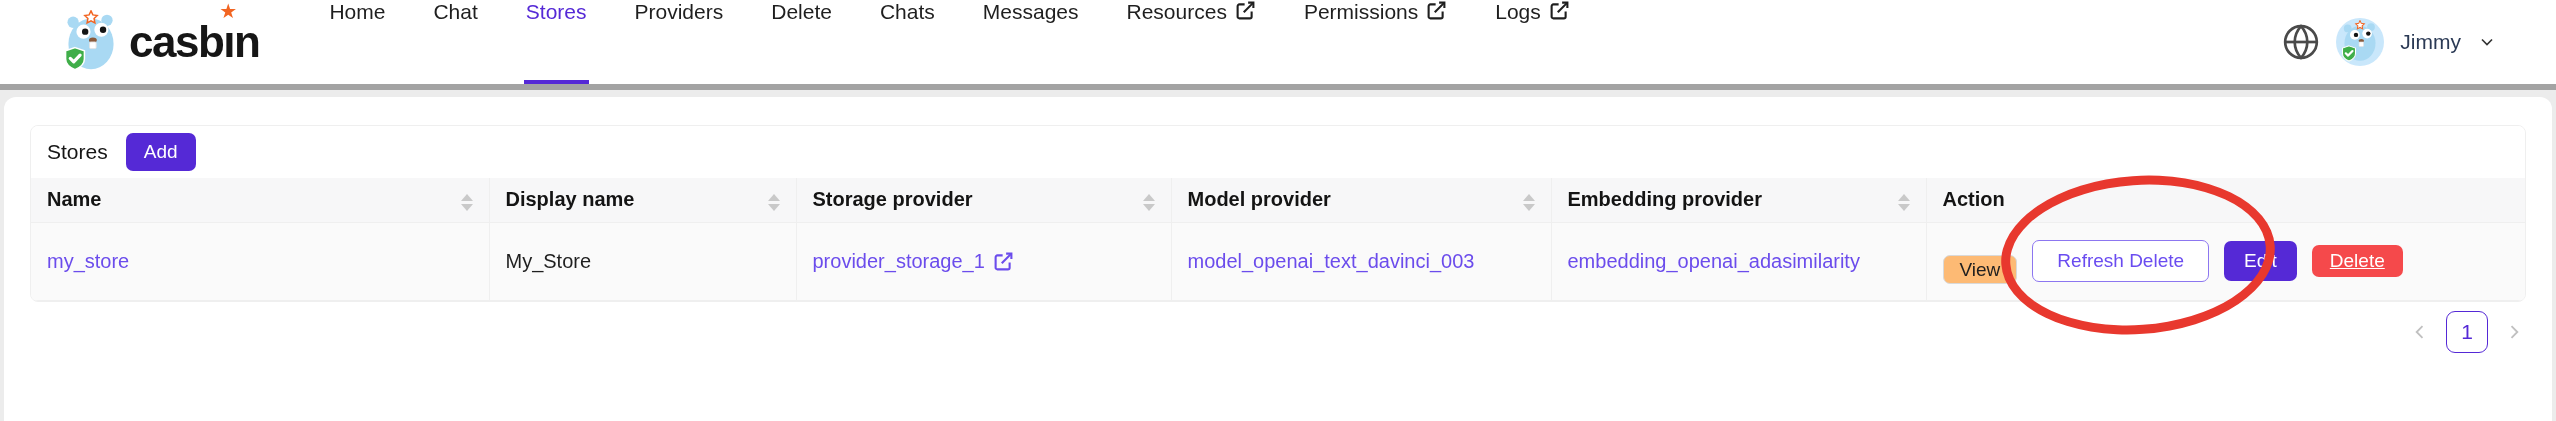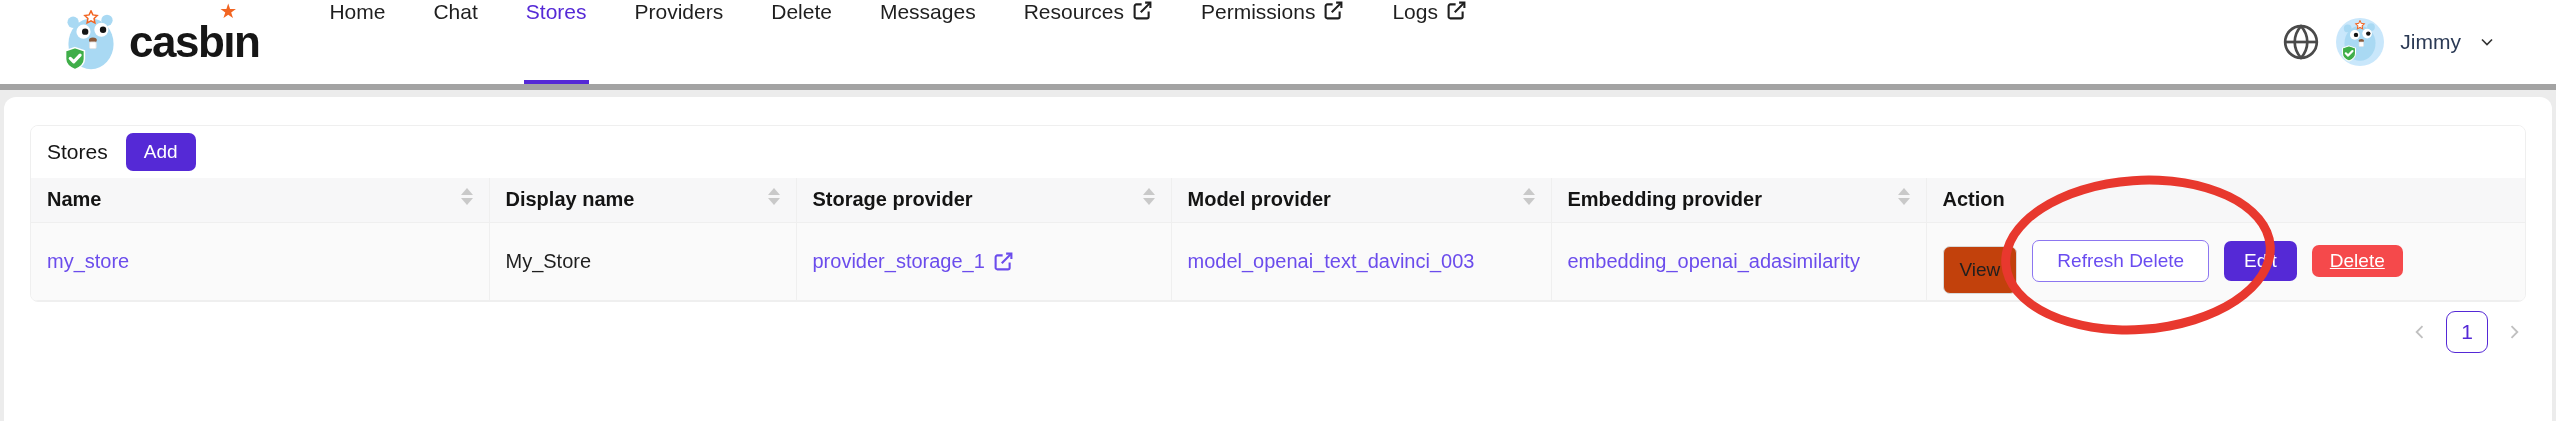--- a/index.html
+++ b/index.html
@@ -45,33 +45,33 @@
   .toolbar-title{font-size:21px; color:#161616;}
   .btn{display:inline-flex; align-items:center; justify-content:center; border-radius:7px;
        font-size:19px; cursor:pointer; border:1px solid transparent; font-family:"Liberation Sans",sans-serif;}
   .btn-add{height:38px; padding:0 17px; background:var(--primary); color:#fff;}
 
   table{width:100%; border-collapse:collapse; table-layout:fixed;}
   th,td{text-align:left; padding:0 16px; border-right:1px solid var(--border);}
   th:last-child, td:last-child{border-right:none;}
   thead th{background:#f7f7f8; height:44px; font-size:20px; font-weight:700; color:#141414;
            border-bottom:1px solid var(--border); position:relative;}
-  .th-inner{display:flex; align-items:flex-start; justify-content:space-between;}
+  .th-inner{display:flex; align-items:flex-end; justify-content:space-between;}
   .sorter{display:inline-flex; flex-direction:column; gap:3px; margin-left:8px;}
   .caret-up{width:0;height:0;border-left:6px solid transparent;border-right:6px solid transparent;
             border-bottom:7px solid var(--muted);}
   .caret-down{width:0;height:0;border-left:6px solid transparent;border-right:6px solid transparent;
             border-top:7px solid var(--muted);}
   tbody td{background:#fafafa; height:78px; font-size:20px; color:#1f1f1f;}
   tbody tr{border-bottom:1px solid var(--border);}
   .cell-link{color:var(--link); cursor:pointer; text-decoration:none; display:inline-flex; align-items:center;}
   .cell-link .ext{margin-left:8px; width:21px; height:21px; stroke:var(--link);}
 
   .actions{display:flex; align-items:center; gap:15px;}
-  .btn-view{height:48px; padding:0 16px; background:#c2410c; border-color:#d9d9d9; color:#1f1f1f;margin-top:17px;}
+  .btn-view{height:29px; padding:0 16px; background:#fdba74; border-color:#d9d9d9; color:#1f1f1f;margin-top:17px;}
   .btn-refresh{height:42px; padding:0 24px; background:#fff; border-color:#8c76f0; color:#6a4cf0;}
   .btn-edit{height:40px; padding:0 19px; background:var(--primary); color:#fff;}
   .btn-delete{height:32px; padding:12px 17px; background:var(--danger); color:#fff;text-decoration:underline;}
 
   .pagination{position:absolute; top:214px; right:28px; display:flex; align-items:center; gap:16px;}
   .page-arrow{width:20px; height:20px; stroke:#c0c0c0; cursor:pointer;}
   .page-current{width:42px; height:42px; border:1px solid var(--primary); border-radius:9px;
                 color:var(--primary); font-size:21px; display:flex; align-items:center;
                 justify-content:center; background:#fff; cursor:pointer;}
 
@@ -123,20 +123,23 @@
         <span>Chat</span>
       </div>
     <div class="nav-item active">
         <span>Stores</span>
       </div>
     <div class="nav-item">
         <span>Providers</span>
       </div>
     <div class="nav-item">
         <span>Delete</span>
+      </div>
+    <div class="nav-item">
+        <span>Chats</span>
       </div>
     <div class="nav-item">
         <span>Messages</span>
       </div>
     <div class="nav-item">
         <span>Resources</span>
         <svg class="ext" viewBox="0 0 24 24">
           <use href="#ext-icon"></use>
         </svg>
       </div>

